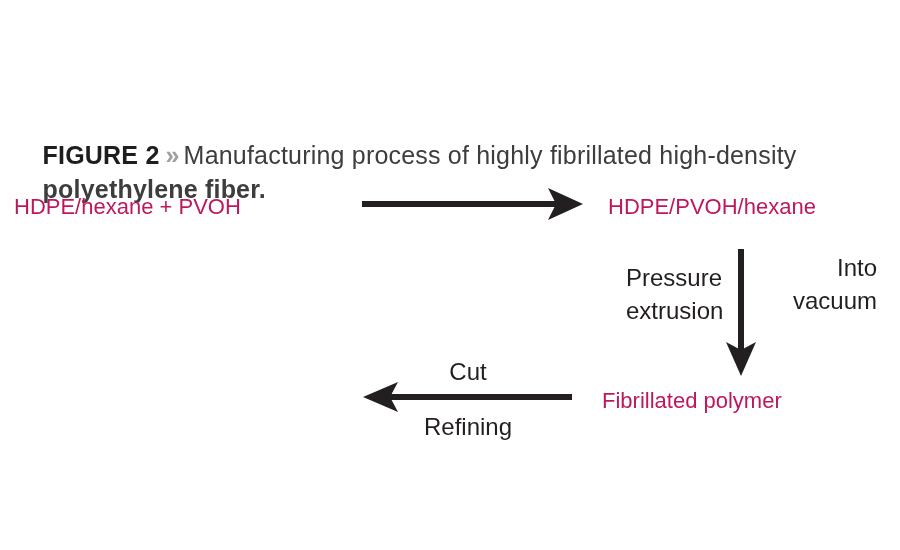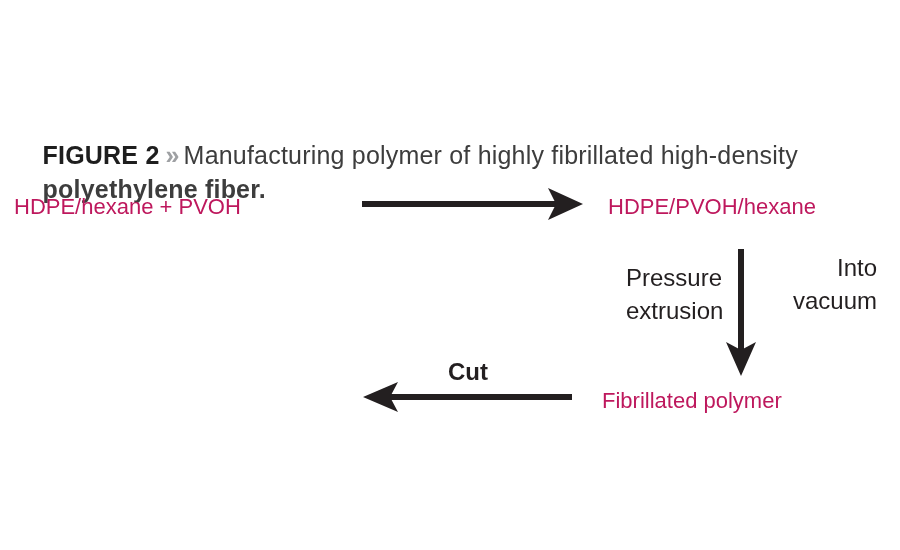--- a/index.html
+++ b/index.html
@@ -53,37 +53,37 @@
   .node-polymer { left: 602px; top: 382px; }
 
   
   .arrow-label {
     font-size: 24px;
     line-height: 33px;
     color: #231f20;
   }
   .label-pressure { left: 626px; top: 261px; width: 120px; }
   .label-vacuum   { left: 767px; top: 251px; width: 110px; text-align: right; }
-  .label-cut      { left: 363px; top: 355px; width: 210px; text-align: center; font-weight: bold; }
+  .label-cut      { left: 363px; top: 355px; width: 210px; text-align: center; }
   .label-refining { left: 363px; top: 410px; width: 210px; text-align: center; }
 
   svg.arrows {
     position: absolute;
     left: 0; top: 0;
     width: 900px; height: 550px;
     pointer-events: none;
   }
 </style>
 </head>
 <body>
 
 <div id="page">
 
   <div class="abs caption-line caption-line1">
-    <span class="figure-label">FIGURE 2</span><span class="chevron">»</span><span>Manufacturing polymer of highly fibrillated high-density</span>
+    <span class="figure-label">FIGURE 2</span><span class="chevron">»</span><span>Manufacturing process of highly fibrillated high-density</span>
   </div>
   <div class="abs caption-line caption-line2">
     <span>polyethylene fiber.</span>
   </div>
 
   <svg class="arrows" viewBox="0 0 900 550" xmlns="http://www.w3.org/2000/svg">
 
     <g>
       <line x1="362" y1="204" x2="557" y2="204" stroke="#231f20" stroke-width="6"></line>
       <path d="M583,204 L548,188 L556,204 L548,220 Z" fill="#231f20"></path>
@@ -100,14 +100,15 @@
     </g>
   </svg>
 
   <div class="abs node node-start">HDPE/hexane + PVOH</div>
   <div class="abs node node-mixture">HDPE/PVOH/hexane</div>
   <div class="abs arrow-label label-pressure">Pressure extrusion</div>
 
   <div class="abs node node-polymer">Fibrillated polymer</div>
   <div class="abs arrow-label label-vacuum">Into vacuum</div>
   <div class="abs arrow-label label-cut">Cut</div>
+  <div class="abs arrow-label label-refining">Refining</div>
 
 </div>
 
 </body></html>

